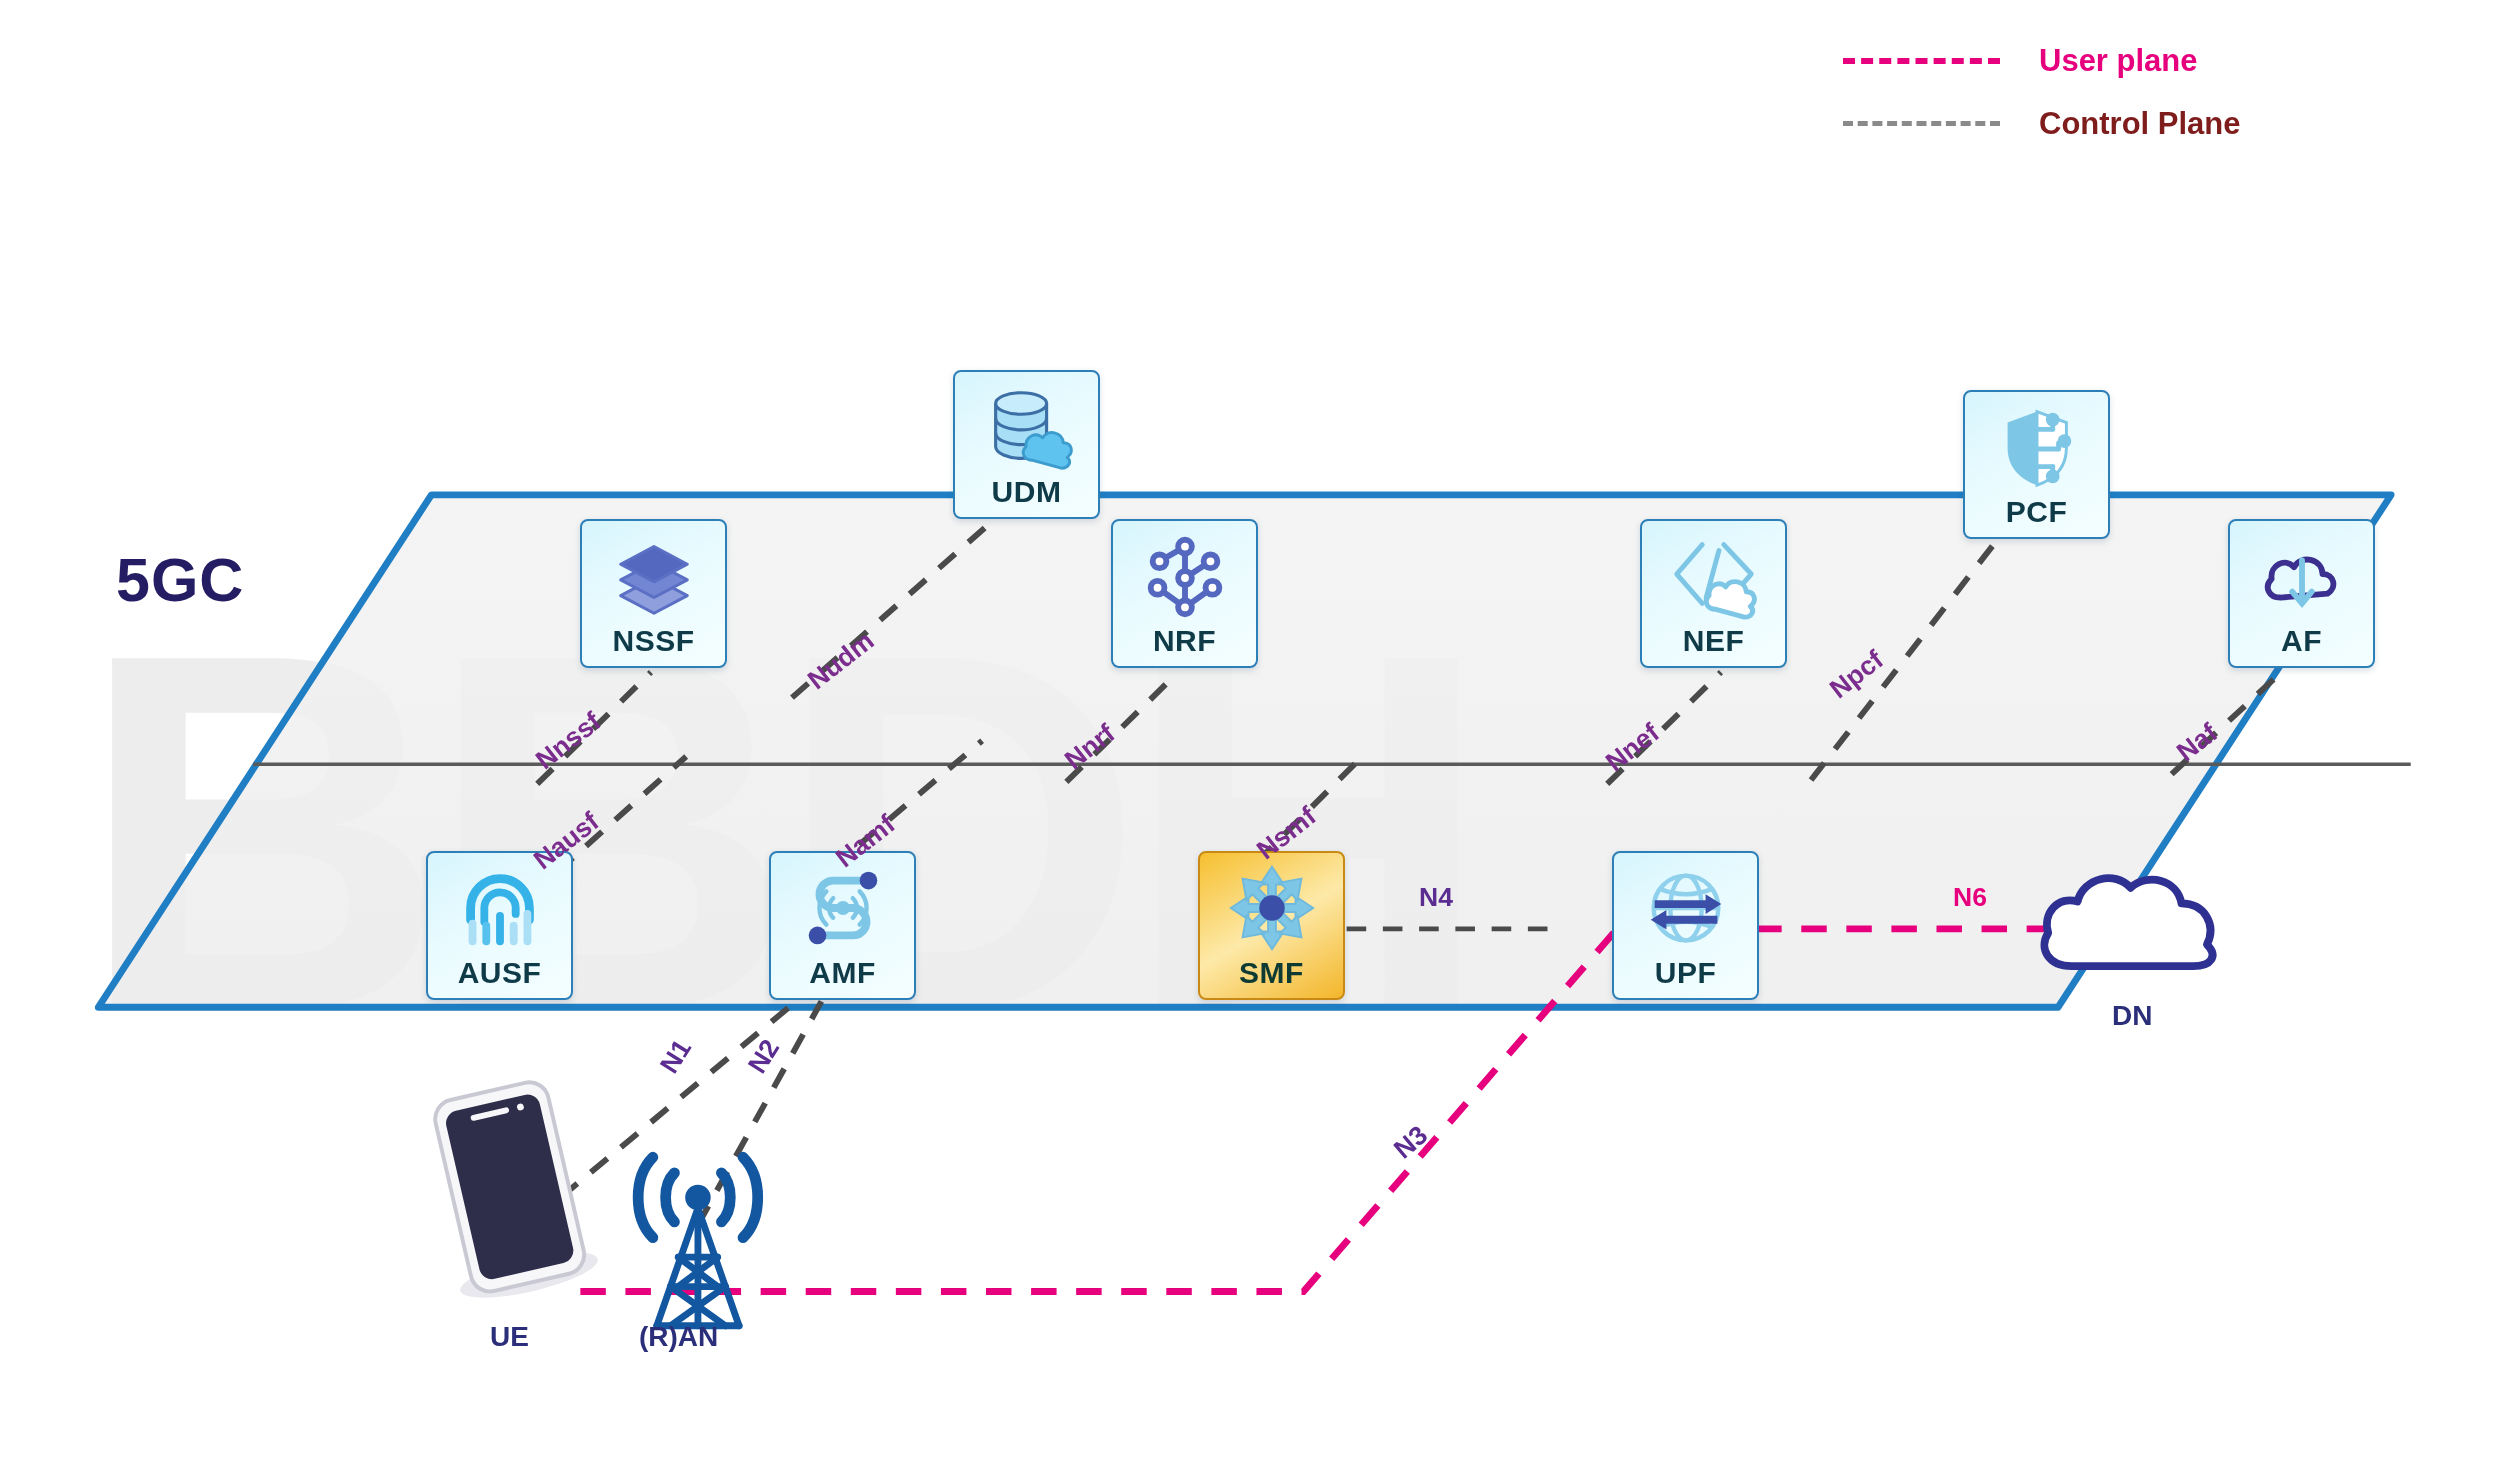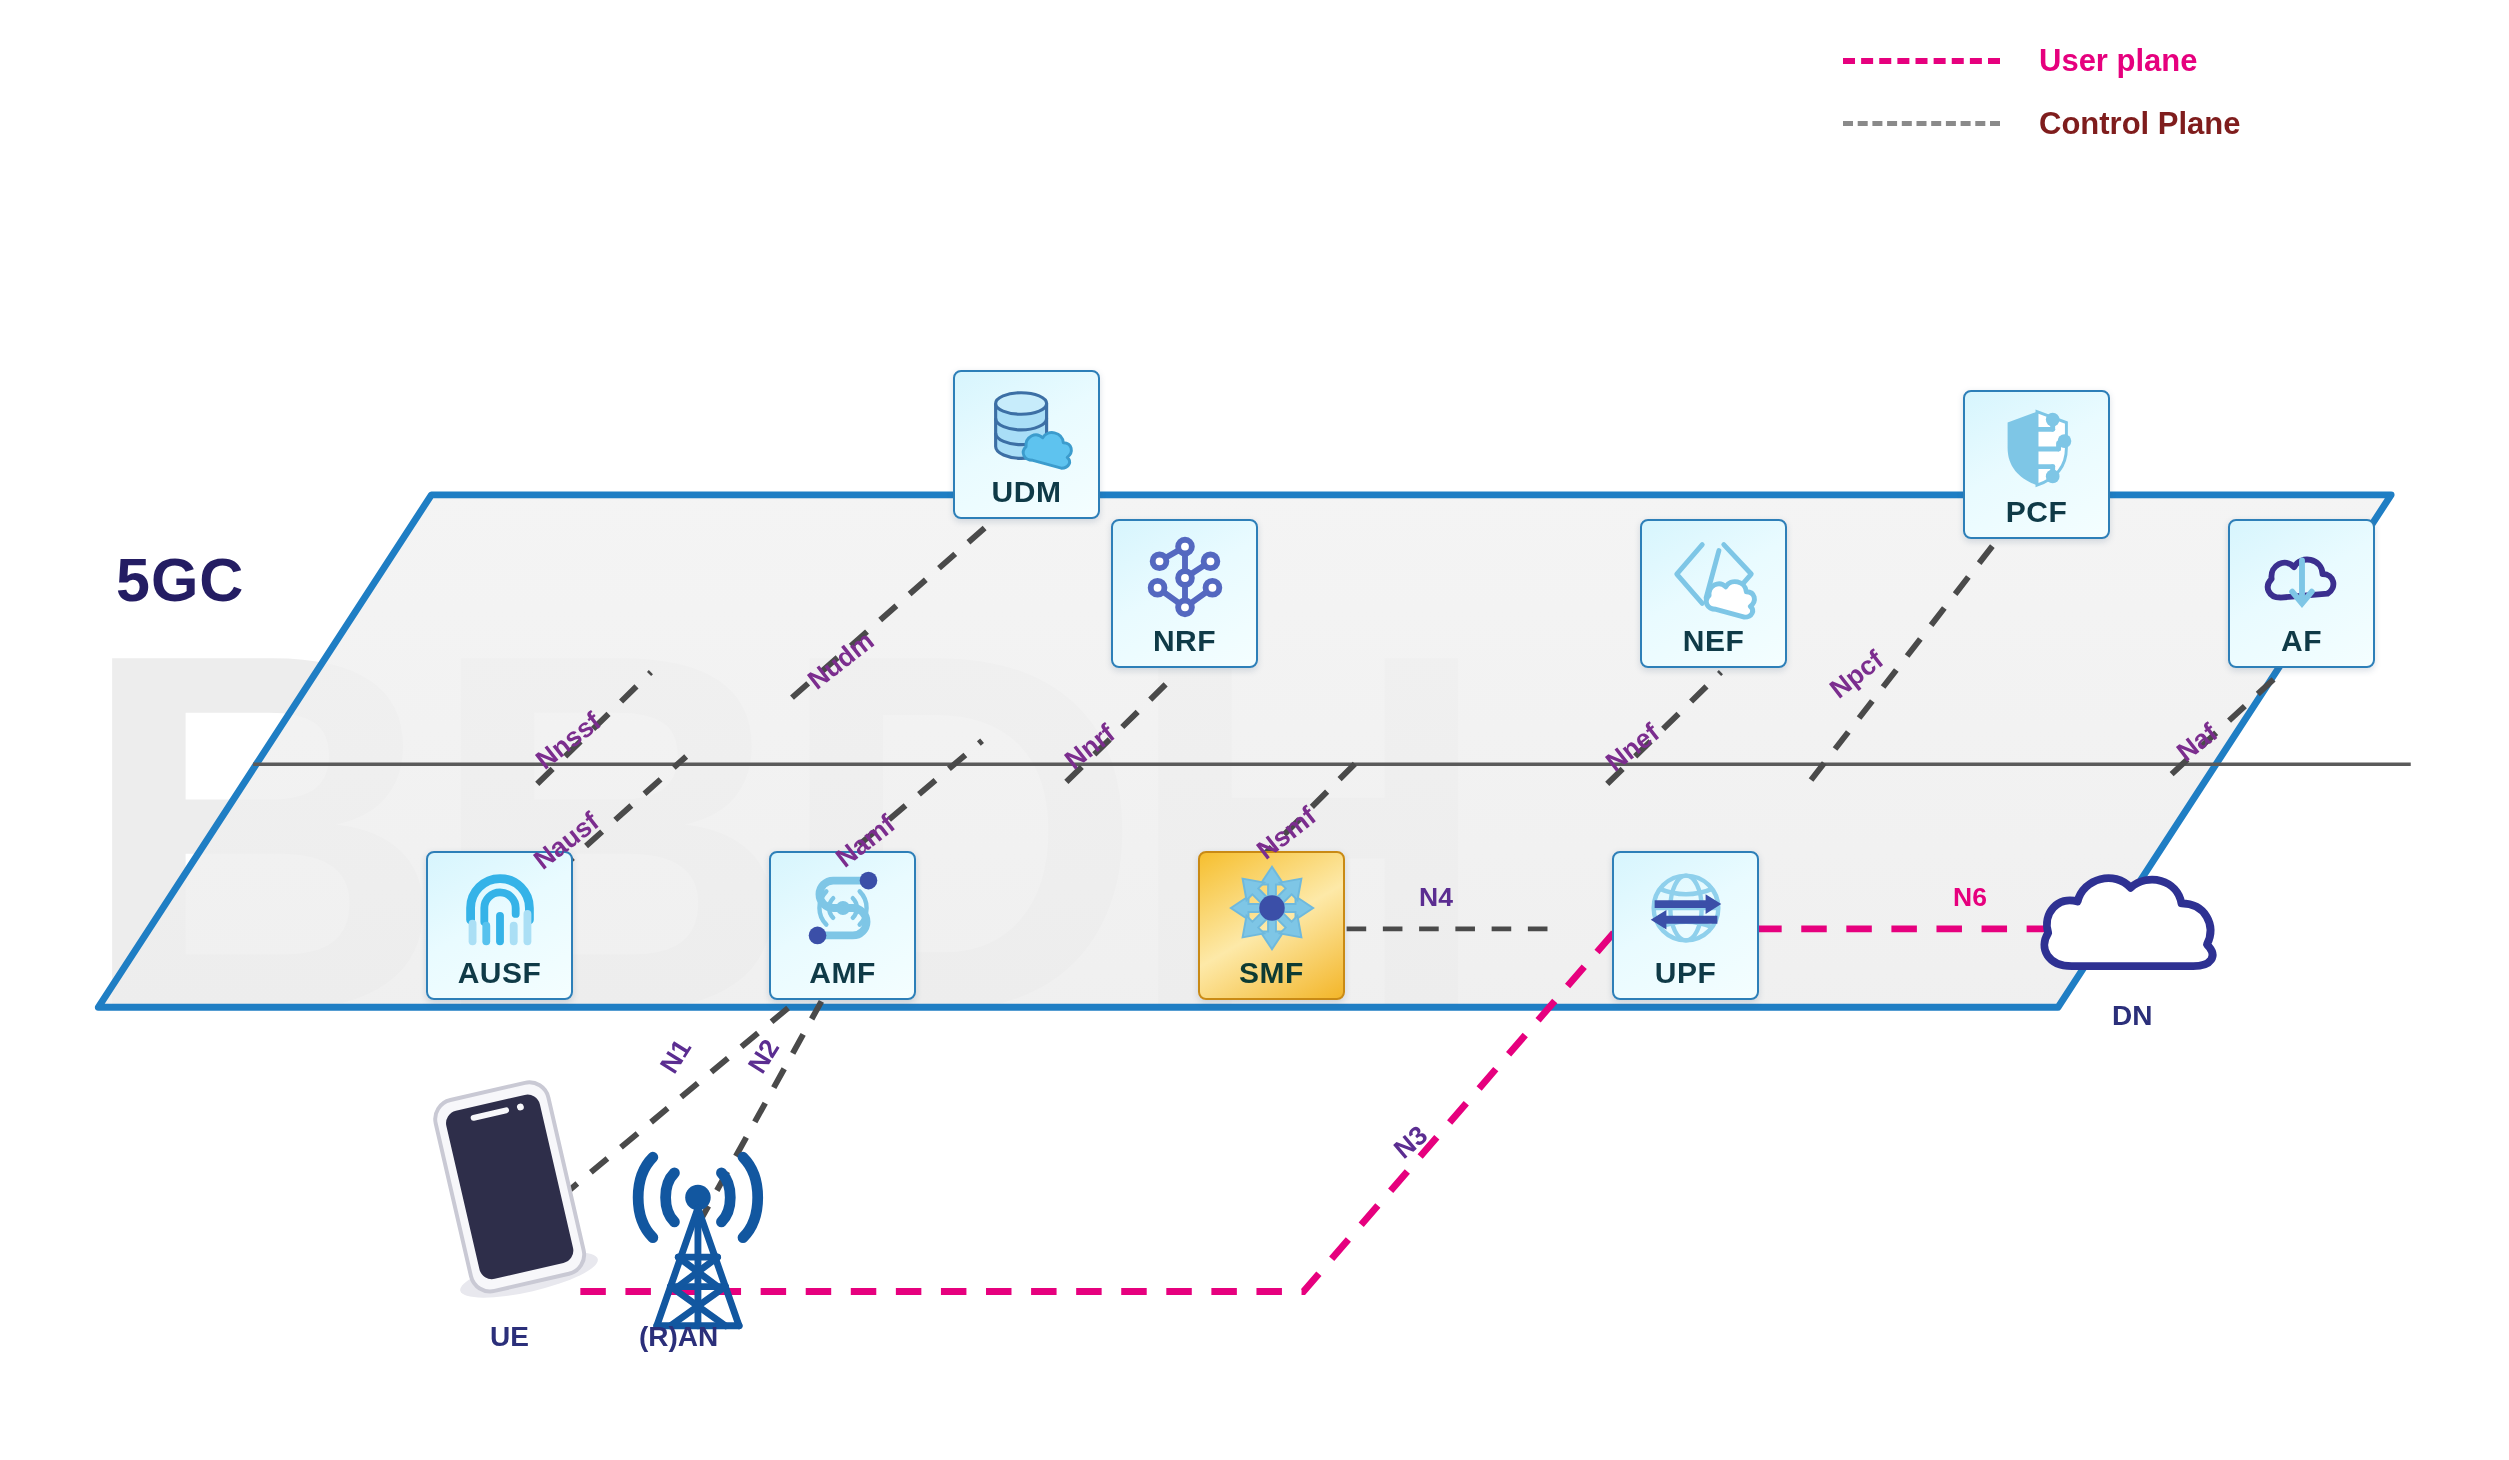--- a/index.html
+++ b/index.html
@@ -155,20 +155,30 @@
       <span class="legend-label" style="color:#e6007e">User plane</span>
     </div>
     <div class="legend-row">
       <span class="legend-dash" style="border-color:#8a8a8a;border-top-width:5.9px"></span>
       <span class="legend-label" style="color:#7f1d1d">Control Plane</span>
     </div>
   </div>
 
   <div class="txt" id="gclabel">5GC</div>
 
+  <div class="nf" style="left:580px;top:519px">
+    <svg class="ico" viewBox="0 0 100 100">
+      <g stroke="#5b6fc4" stroke-width="3" stroke-linejoin="round">
+        <polygon points="50,52 84,70 50,88 16,70" fill="#8f9fde"></polygon>
+        <polygon points="50,36 84,54 50,72 16,54" fill="#7386d4"></polygon>
+        <polygon points="50,20 84,38 50,56 16,38" fill="#5468c0"></polygon>
+      </g>
+    </svg>
+    <div class="lbl">NSSF</div>
+  </div>
 
   <div class="nf" style="left:953px;top:370px">
     <svg class="ico" viewBox="0 0 100 100">
       <g stroke="#3c6fa5" stroke-width="3.2" stroke-linejoin="round">
         <path d="M18 26 v44 c0 7 13 12 26 12 s26-5 26-12 V26" fill="#a9def7"></path>
         <ellipse cx="44" cy="26" rx="26" ry="11" fill="#c7ecfb"></ellipse>
         <path d="M18 41 c0 7 13 12 26 12 s26-5 26-12" fill="none"></path>
         <path d="M18 56 c0 7 13 12 26 12 s26-5 26-12" fill="none"></path>
       </g>
       <path d="M56 84 c-9 0 -13 -8 -7 -14 c-1 -10 10 -16 17 -9 c5 -9 20 -6 21 5

